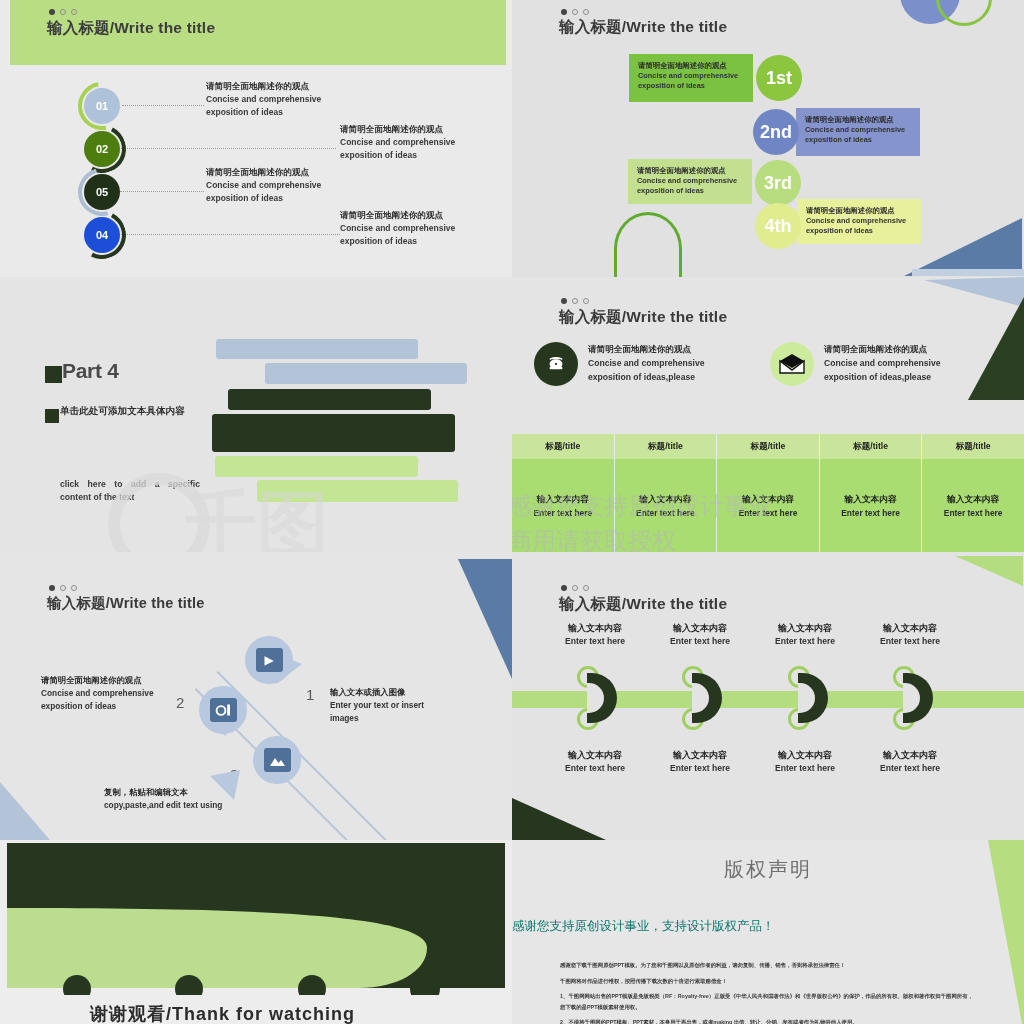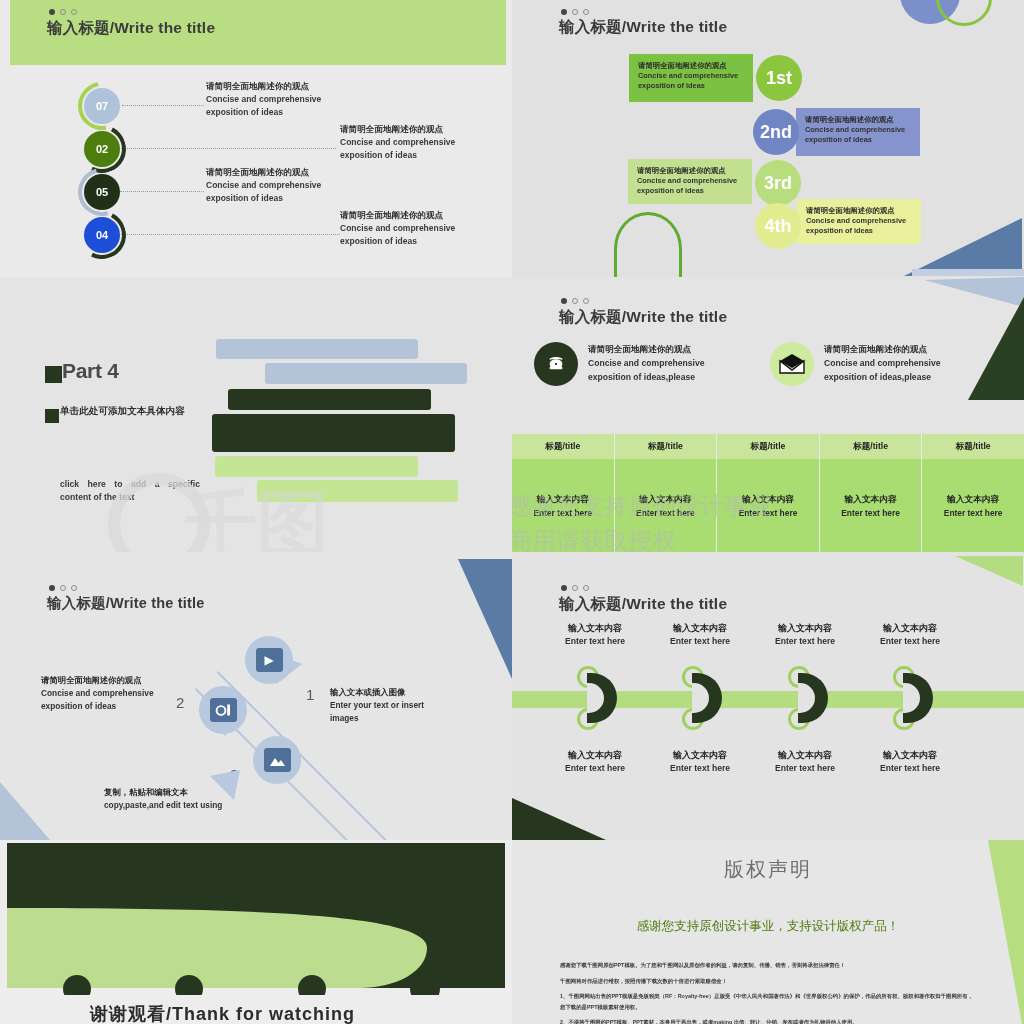--- a/index.html
+++ b/index.html
@@ -113,21 +113,21 @@
   .tl-lbl .en{display:block;font-size:8.6px;font-weight:bold;color:#313131;margin-top:1px;}
   .green-tri{position:absolute;}
 
   
   #s7{background:#ededed;}
   .thank-txt{position:absolute;font-size:18px;font-weight:bold;color:#2c2c2c;letter-spacing:1px;white-space:nowrap;}
 
   
   #s8{background:#e6e6e6;}
   #s8 .cw-title{position:absolute;width:100%;text-align:center;font-size:20px;color:#6f6f6f;letter-spacing:2px;}
-  #s8 .cw-sub{position:absolute;width:100%;text-align:center;font-size:12.5px;color:#4d7c0f;}
+  #s8 .cw-sub{position:absolute;width:100%;font-size:12.5px;color:#0f766e;}
   #s8 .cw-body{position:absolute;left:48px;width:418px;font-size:5.4px;line-height:1.95;color:#3b3b3b;font-weight:bold;}
   #s8 .cw-body p{margin:0 0 5px 0;}
 </style>
 </head>
 <body>
 
 <div class="grid">
 
   <div class="slide" id="s1">
     <div class="band"></div>
@@ -135,21 +135,21 @@
       <span class="dot filled"></span>
       <span class="dot open"></span>
       <span class="dot open"></span>
     </div>
     <div class="slide-title">输入标题/Write the title</div>
 
     <div class="rows">
 
       <div class="numrow" style="top:14px">
         <div class="arcdeco" style="border:4px solid #a7d153;border-right-color:transparent;border-top-color:transparent;transform:rotate(35deg)"></div>
-        <div class="numcircle" style="background:#aec3d9">07</div>
+        <div class="numcircle" style="background:#aec3d9">01</div>
         <div class="dotline" style="left:122px;width:82px"></div>
         <div class="numtxt" style="left:206px;top:-6px">
           <span class="cn">请简明全面地阐述你的观点</span>
           <span class="en">Concise and comprehensive</span>
           <span class="en">exposition of ideas</span>
         </div>
       </div>
 
       <div class="numrow" style="top:57px">
         <div class="arcdeco" style="border:4px solid #27361f;border-left-color:transparent;border-top-color:transparent;transform:rotate(-18deg)"></div>

